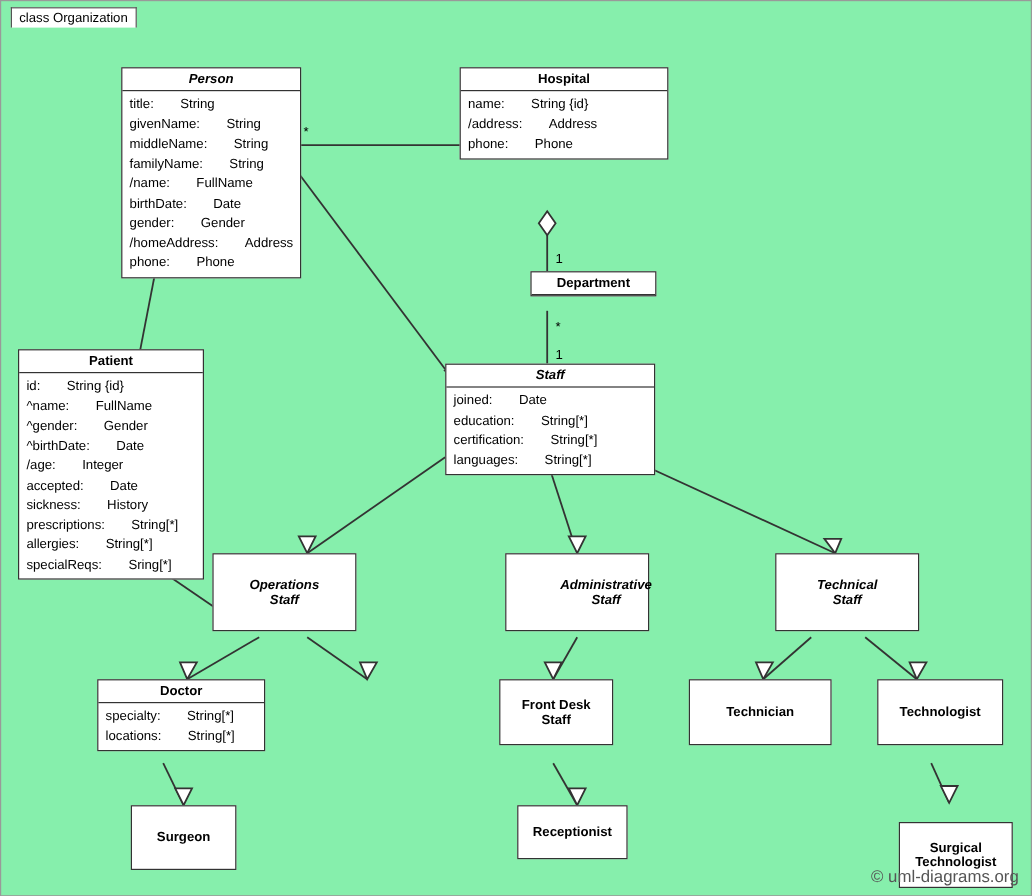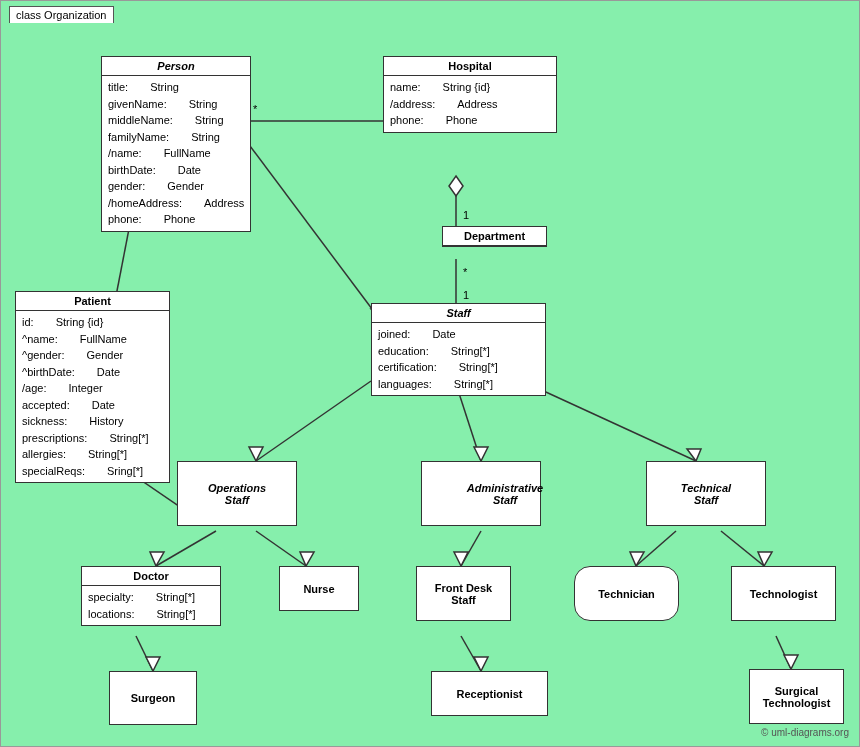--- a/index.html
+++ b/index.html
@@ -76,21 +76,21 @@
       top: 0;
       left: 0;
       width: 860px;
       height: 747px;
       pointer-events: none;
     }
     .copyright {
       position: absolute;
       bottom: 8px;
       right: 10px;
-      font-size: 10px;
+      font-size: 14px;
       color: #555;
     }
   </style>
 </head>
 <body>
 
 <div class="diagram-container">
 
   <div class="diagram-label">class Organization</div>
 
@@ -307,43 +307,40 @@
           <span class="attr-name">specialty:</span>
           <span class="attr-type">String[*]</span>
         </div>
       <div class="attr-row">
           <span class="attr-name">locations:</span>
           <span class="attr-type">String[*]</span>
         </div>
     </div>
   </div>
 
-  <div class="box-simple" style="left:278px; top:565px; width:80px; height:45px;">
-    <div class="title normal">Nurse</div>
-  </div>
 
   <div class="box-simple" style="left:415px; top:565px; width:95px; height:55px;">
     <div class="title normal">Front Desk<br>Staff</div>
   </div>
 
-  <div class="box-simple" style="left:573px; top:565px; width:105px; height:55px;border-radius:16px;">
+  <div class="box-simple" style="left:573px; top:565px; width:119px; height:55px;">
     <div class="title normal">Technician</div>
   </div>
 
   <div class="box-simple" style="left:730px; top:565px; width:105px; height:55px;">
     <div class="title normal">Technologist</div>
   </div>
 
   <div class="box-simple" style="left:108px; top:670px; width:88px; height:54px;">
     <div class="title normal">Surgeon</div>
   </div>
 
-  <div class="box-simple" style="left:430px; top:670px; width:117px; height:45px;">
+  <div class="box-simple" style="left:430px; top:670px; width:92px; height:45px;">
     <div class="title normal">Receptionist</div>
   </div>
 
-  <div class="box-simple" style="left:748px; top:668px; width:95px; height:55px;">
+  <div class="box-simple" style="left:748px; top:684px; width:95px; height:55px;">
     <div class="title normal">Surgical<br>Technologist</div>
   </div>
 
   <div class="copyright">© uml-diagrams.org</div>
 
 </div>
 
 </body></html>

